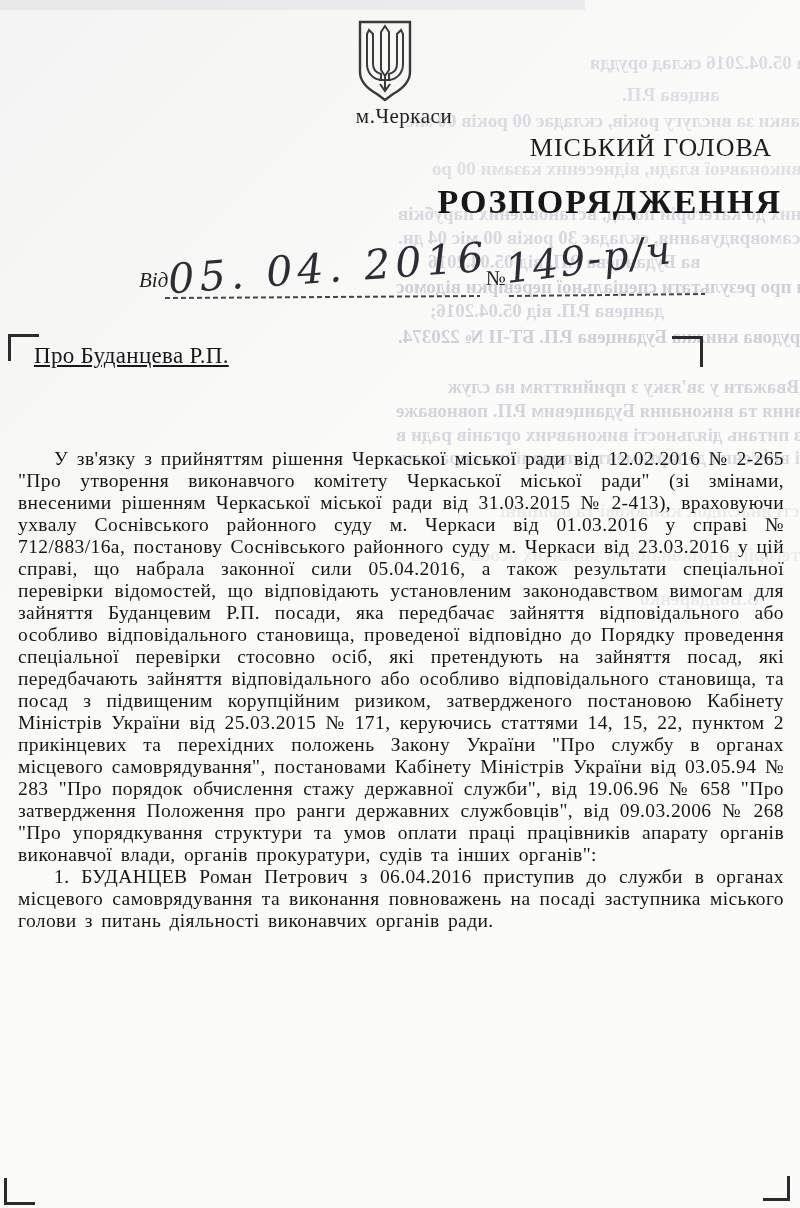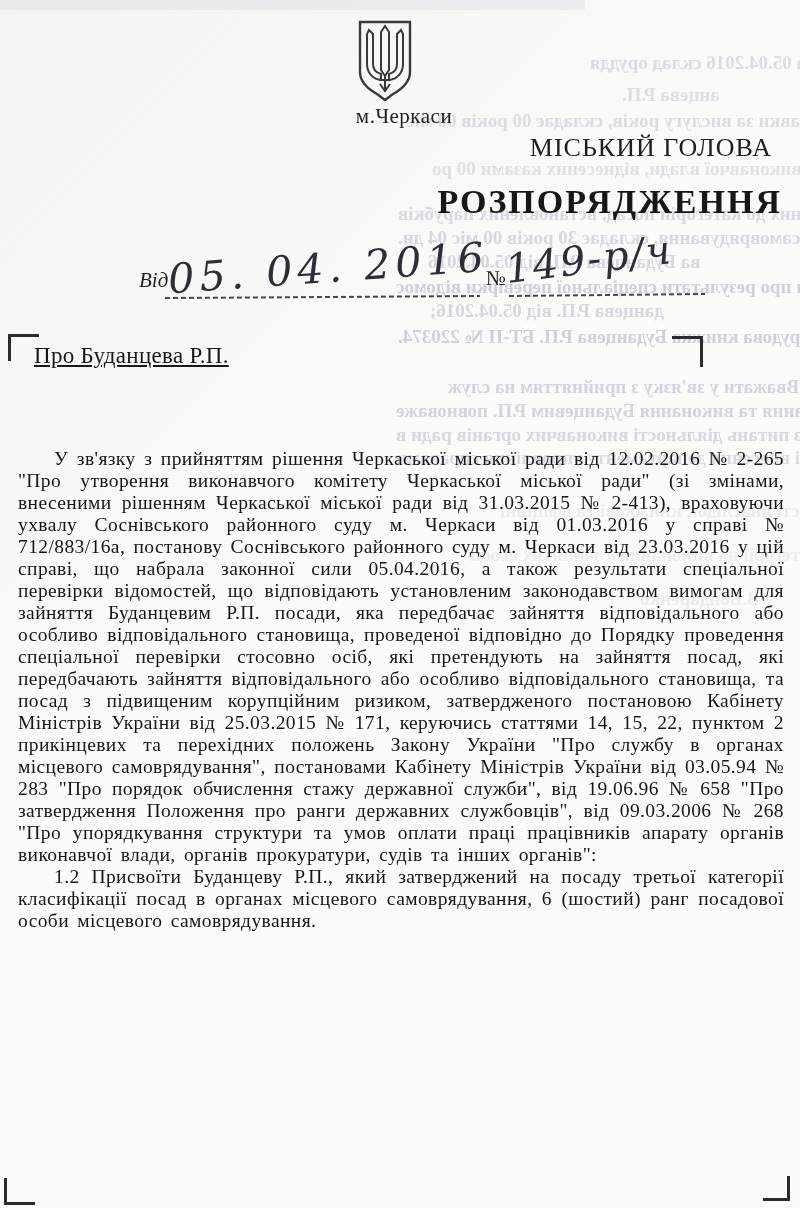--- a/index.html
+++ b/index.html
@@ -138,16 +138,16 @@
 
   <div class="corner c-tl"></div>
   <div class="corner c-tr"></div>
   <div class="corner c-bl"></div>
   <div class="corner c-br"></div>
 
   <div class="subject">Про Буданцева Р.П.</div>
 
   <div class="body-text">
     <p>У зв'язку з прийняттям рішення Черкаської міської ради від 12.02.2016 № 2-265 "Про утворення виконавчого комітету Черкаської міської ради" (зі змінами, внесеними рішенням Черкаської міської ради від 31.03.2015 № 2-413), враховуючи ухвалу Соснівського районного суду м. Черкаси від 01.03.2016 у справі № 712/883/16а, постанову Соснівського районного суду м. Черкаси від 23.03.2016 у цій справі, що набрала законної сили 05.04.2016, а також результати спеціальної перевірки відомостей, що відповідають установленим законодавством вимогам для зайняття Буданцевим Р.П. посади, яка передбачає зайняття відповідального або особливо відповідального становища, проведеної відповідно до Порядку проведення спеціальної перевірки стосовно осіб, які претендують на зайняття посад, які передбачають зайняття відповідального або особливо відповідального становища, та посад з підвищеним корупційним ризиком, затвердженого постановою Кабінету Міністрів України від 25.03.2015 № 171, керуючись статтями 14, 15, 22, пунктом 2 прикінцевих та перехідних положень Закону України "Про службу в органах місцевого самоврядування", постановами Кабінету Міністрів України від 03.05.94 № 283 "Про порядок обчислення стажу державної служби", від 19.06.96 № 658 "Про затвердження Положення про ранги державних службовців", від 09.03.2006 № 268 "Про упорядкування структури та умов оплати праці працівників апарату органів виконавчої влади, органів прокуратури, судів та інших органів":</p>
-    <p>1.2 Присвоїти Буданцеву Р.П., який затверджений на посаду третьої категорії класифікації посад в органах місцевого самоврядування, 6 (шостий) ранг посадової особи місцевого самоврядування.</p>
+    <p>1. БУДАНЦЕВ Роман Петрович з 06.04.2016 приступив до служби в органах місцевого самоврядування та виконання повноважень на посаді заступника міського голови з питань діяльності виконавчих органів ради.</p>
   </div>
 
 </div>
 
 </body></html>

